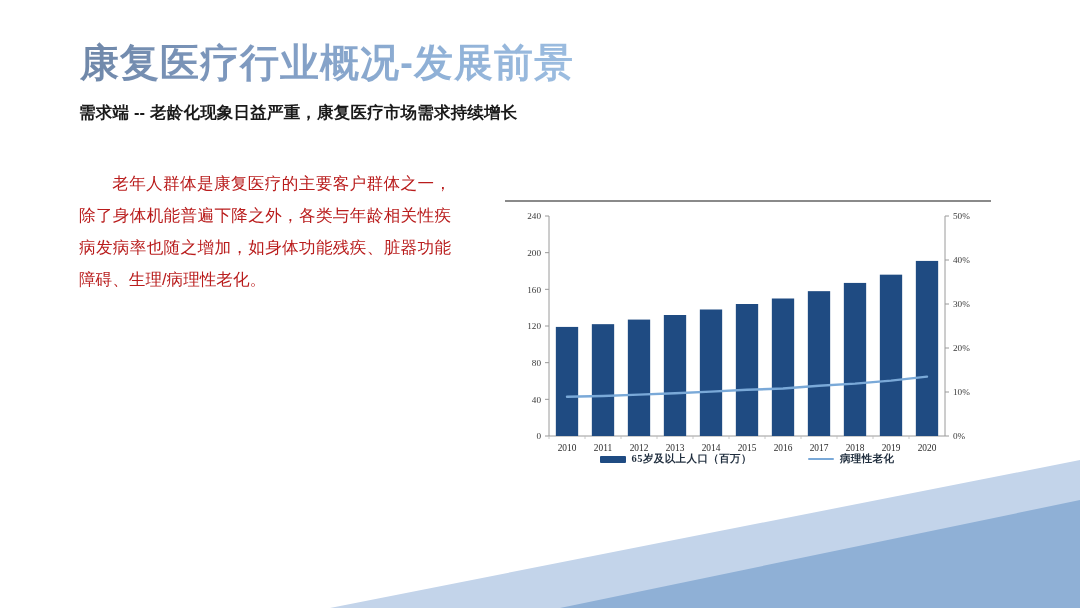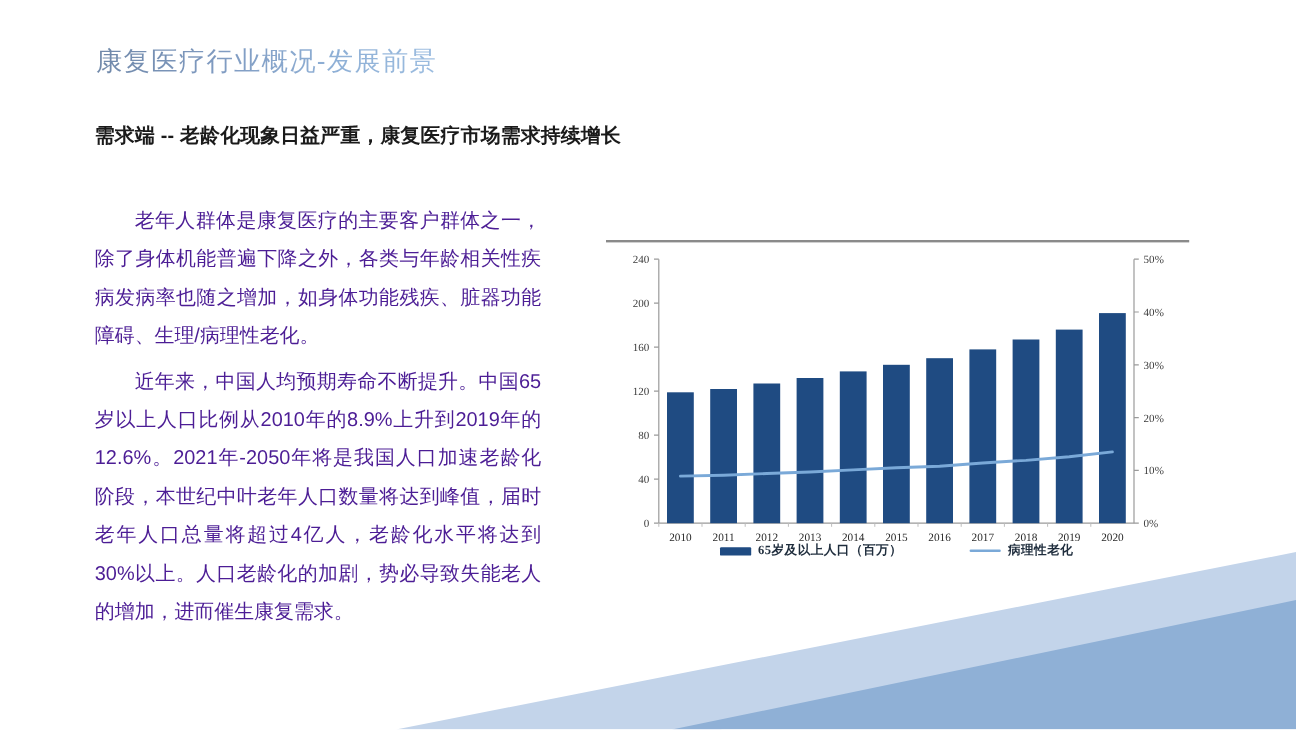--- a/index.html
+++ b/index.html
@@ -12,37 +12,37 @@
   }
   .slide{position:absolute;inset:0;background:#fff;overflow:hidden;}
 
   
   .deco{position:absolute;left:0;right:0;bottom:0;height:170px;pointer-events:none;}
   .deco svg{display:block;width:1080px;height:170px;}
 
   
   .page-title{
     position:absolute;left:80px;top:36px;
-    font-size:22px;font-weight:normal;letter-spacing:1px;
+    font-size:39px;font-weight:bold;letter-spacing:1px;
     background:linear-gradient(100deg,#6f87a8 0%,#7f9ac0 35%,#8fb0d6 70%,#9cbde0 100%);
     -webkit-background-clip:text;background-clip:text;
     -webkit-text-fill-color:transparent;color:#7e9ac0;
     white-space:nowrap;
     text-align:right;
   }
   .page-subtitle{
     position:absolute;left:79px;top:102px;
     font-size:16.5px;font-weight:bold;color:#1a1a1a;
     white-space:nowrap;letter-spacing:.2px;text-align:center;
   }
 
   
   .body-col{
     position:absolute;left:79px;top:168px;width:372px;
-    font-size:16.6px;line-height:1.93;color:#4c1d95;
+    font-size:16.6px;line-height:1.93;color:#b91c1c;
     text-align:justify;text-justify:inter-ideograph;
   }
   .body-col p{margin:0 0 6px 0;text-indent:2em;}
   .body-col p:last-child{margin-bottom:0;}
 
   
   .chart-panel{position:absolute;left:497px;top:160px;width:500px;height:372px;}
   .chart-title{
     font-size:13.5px;font-weight:bold;color:#1f2d3d;
     font-family:"Liberation Serif","DejaVu Serif",serif;
@@ -84,21 +84,20 @@
 </head>
 <body>
 
 <div class="slide">
 
   <div class="page-title">康复医疗行业概况-发展前景</div>
   <div class="page-subtitle">需求端 -- 老龄化现象日益严重，康复医疗市场需求持续增长</div>
 
   <div class="body-col">
     <p>老年人群体是康复医疗的主要客户群体之一，除了身体机能普遍下降之外，各类与年龄相关性疾病发病率也随之增加，如身体功能残疾、脏器功能障碍、生理/病理性老化。</p>
-    <p>近年来，中国人均预期寿命不断提升。中国65岁以上人口比例从2010年的8.9%上升到2019年的12.6%。2021年-2050年将是我国人口加速老龄化阶段，本世纪中叶老年人口数量将达到峰值，届时老年人口总量将超过4亿人，老龄化水平将达到30%以上。人口老龄化的加剧，势必导致失能老人的增加，进而催生康复需求。</p>
   </div>
 
   <div class="chart-panel">
     <div class="chart-rule"></div>
 
     <div class="chart-body">
       <svg class="chart-svg" id="chart-svg" width="500" height="268">
           <line x1="52" y1="8" x2="52" y2="228" stroke="#9a9a9a" stroke-width="1"></line>
           <line x1="448" y1="8" x2="448" y2="228" stroke="#9a9a9a" stroke-width="1"></line>
           <line x1="52" y1="228" x2="448" y2="228" stroke="#9a9a9a" stroke-width="1"></line>

